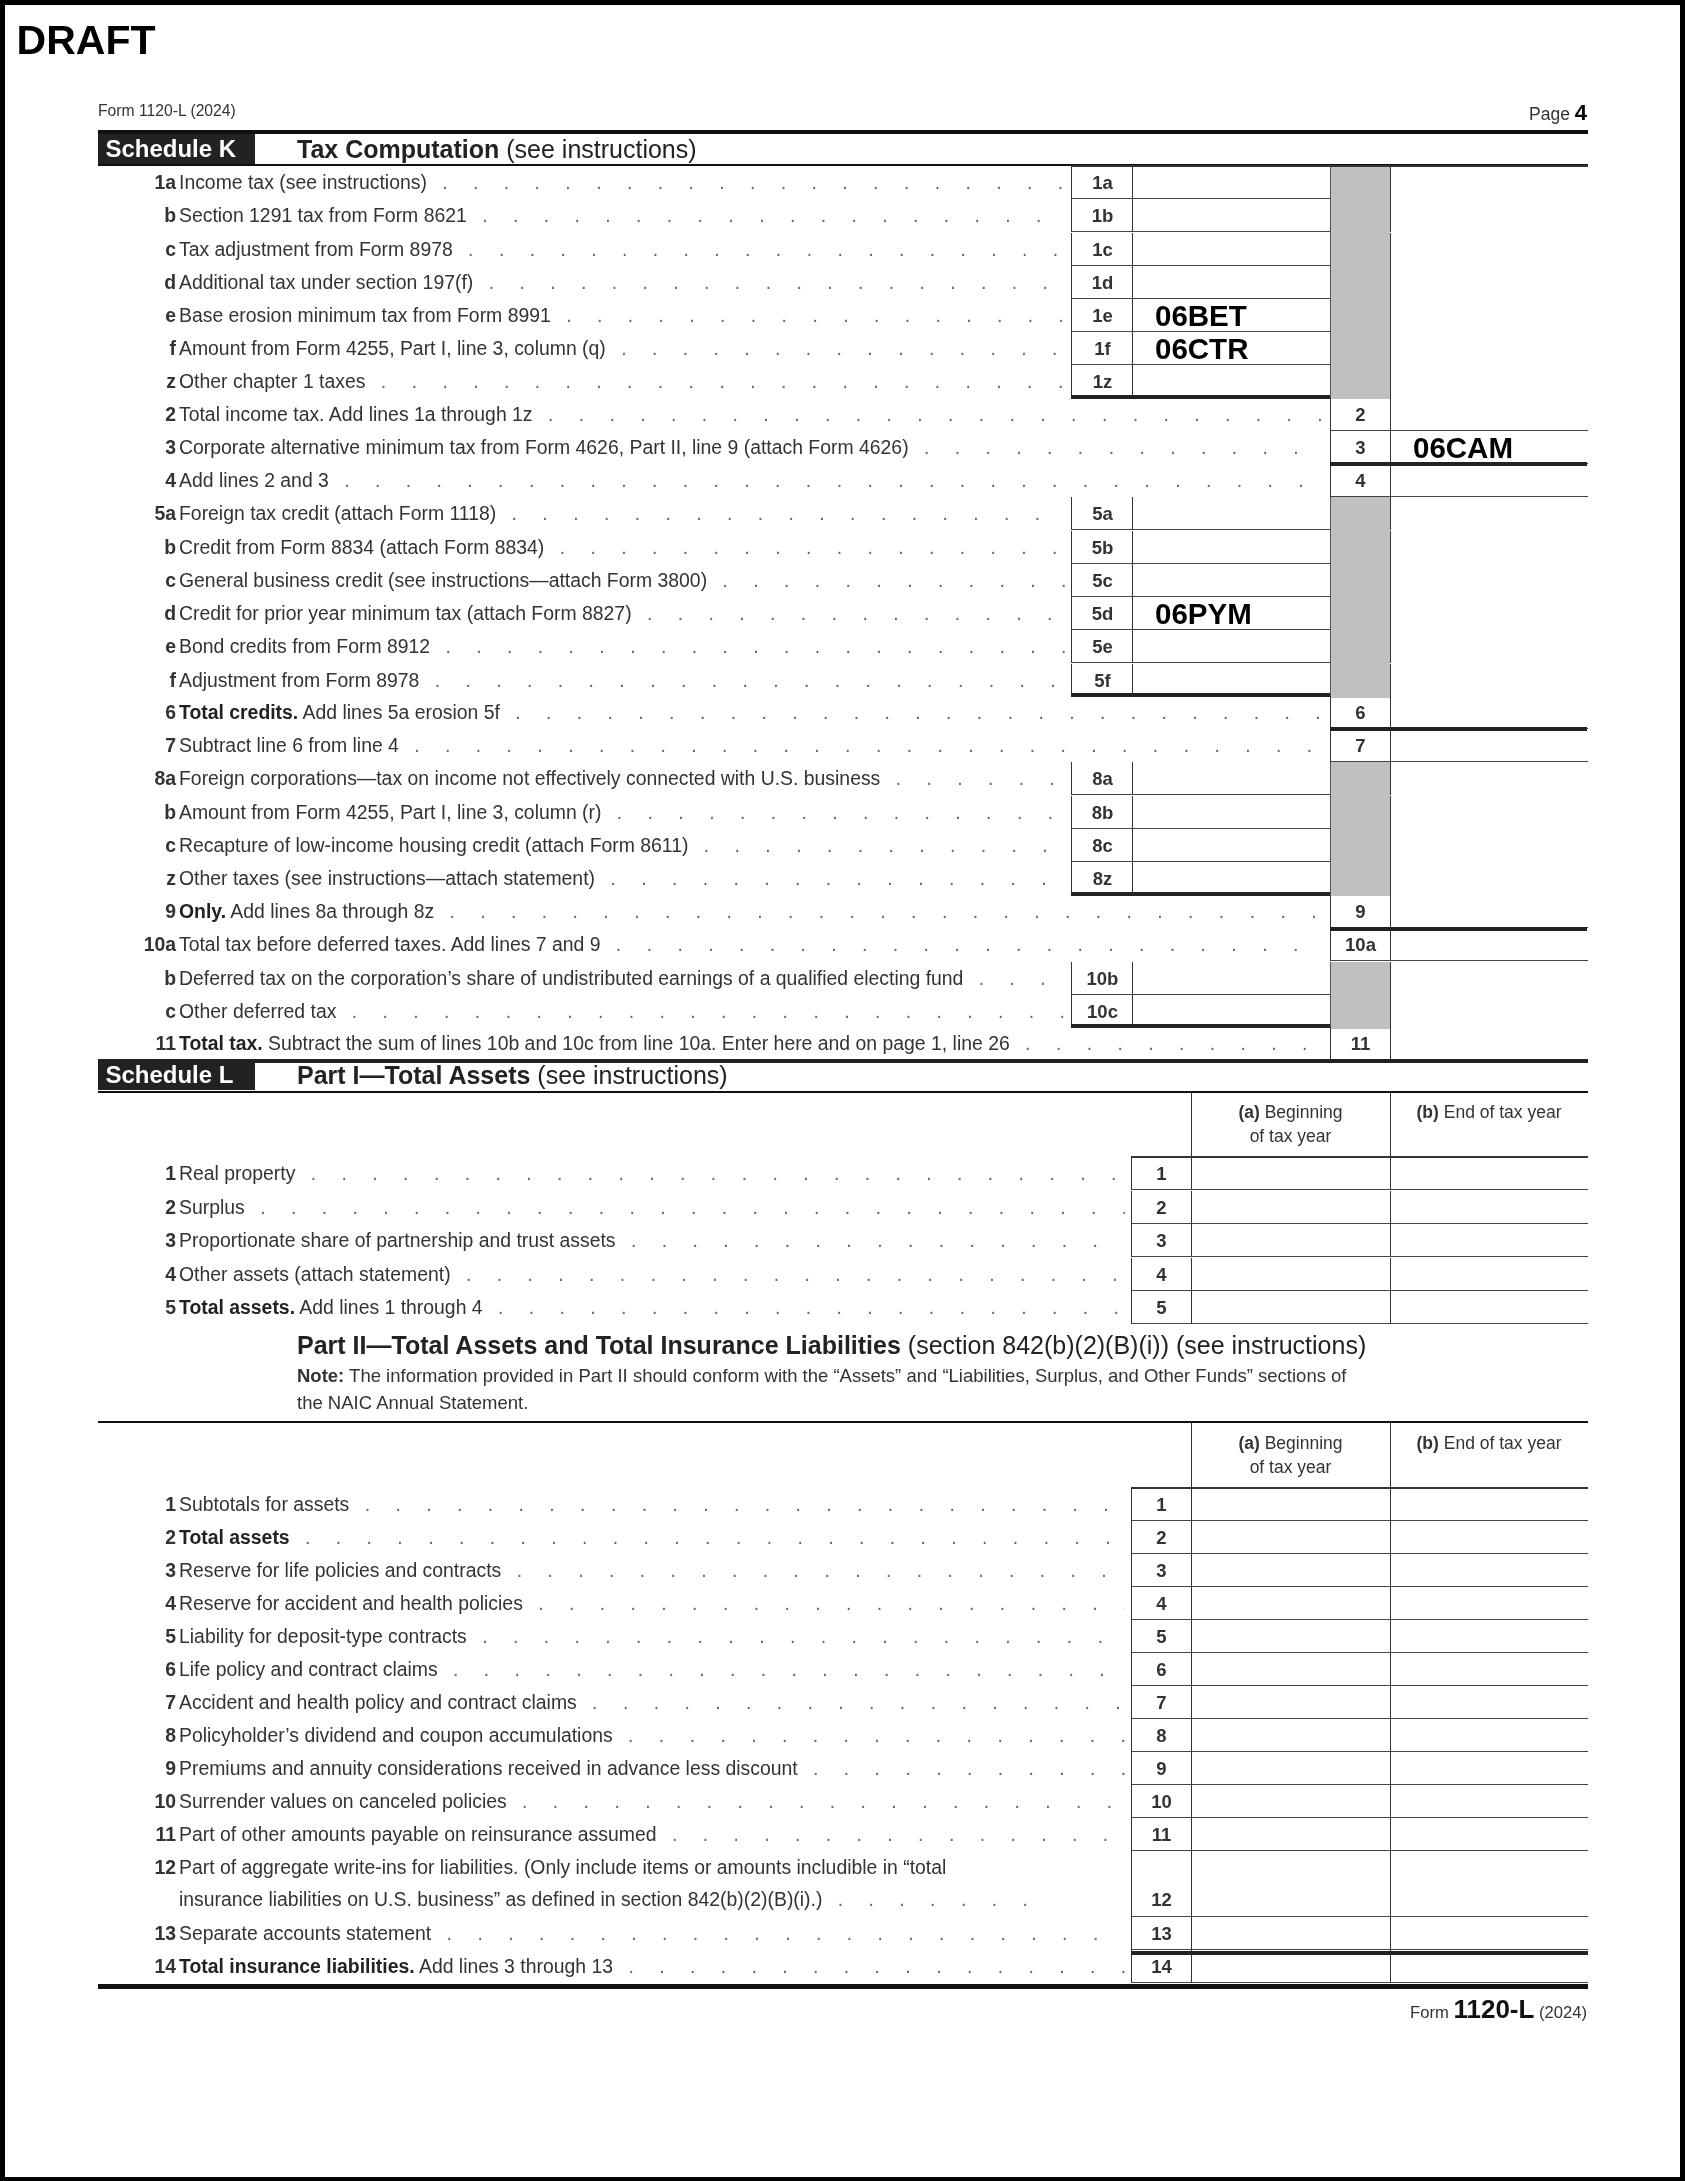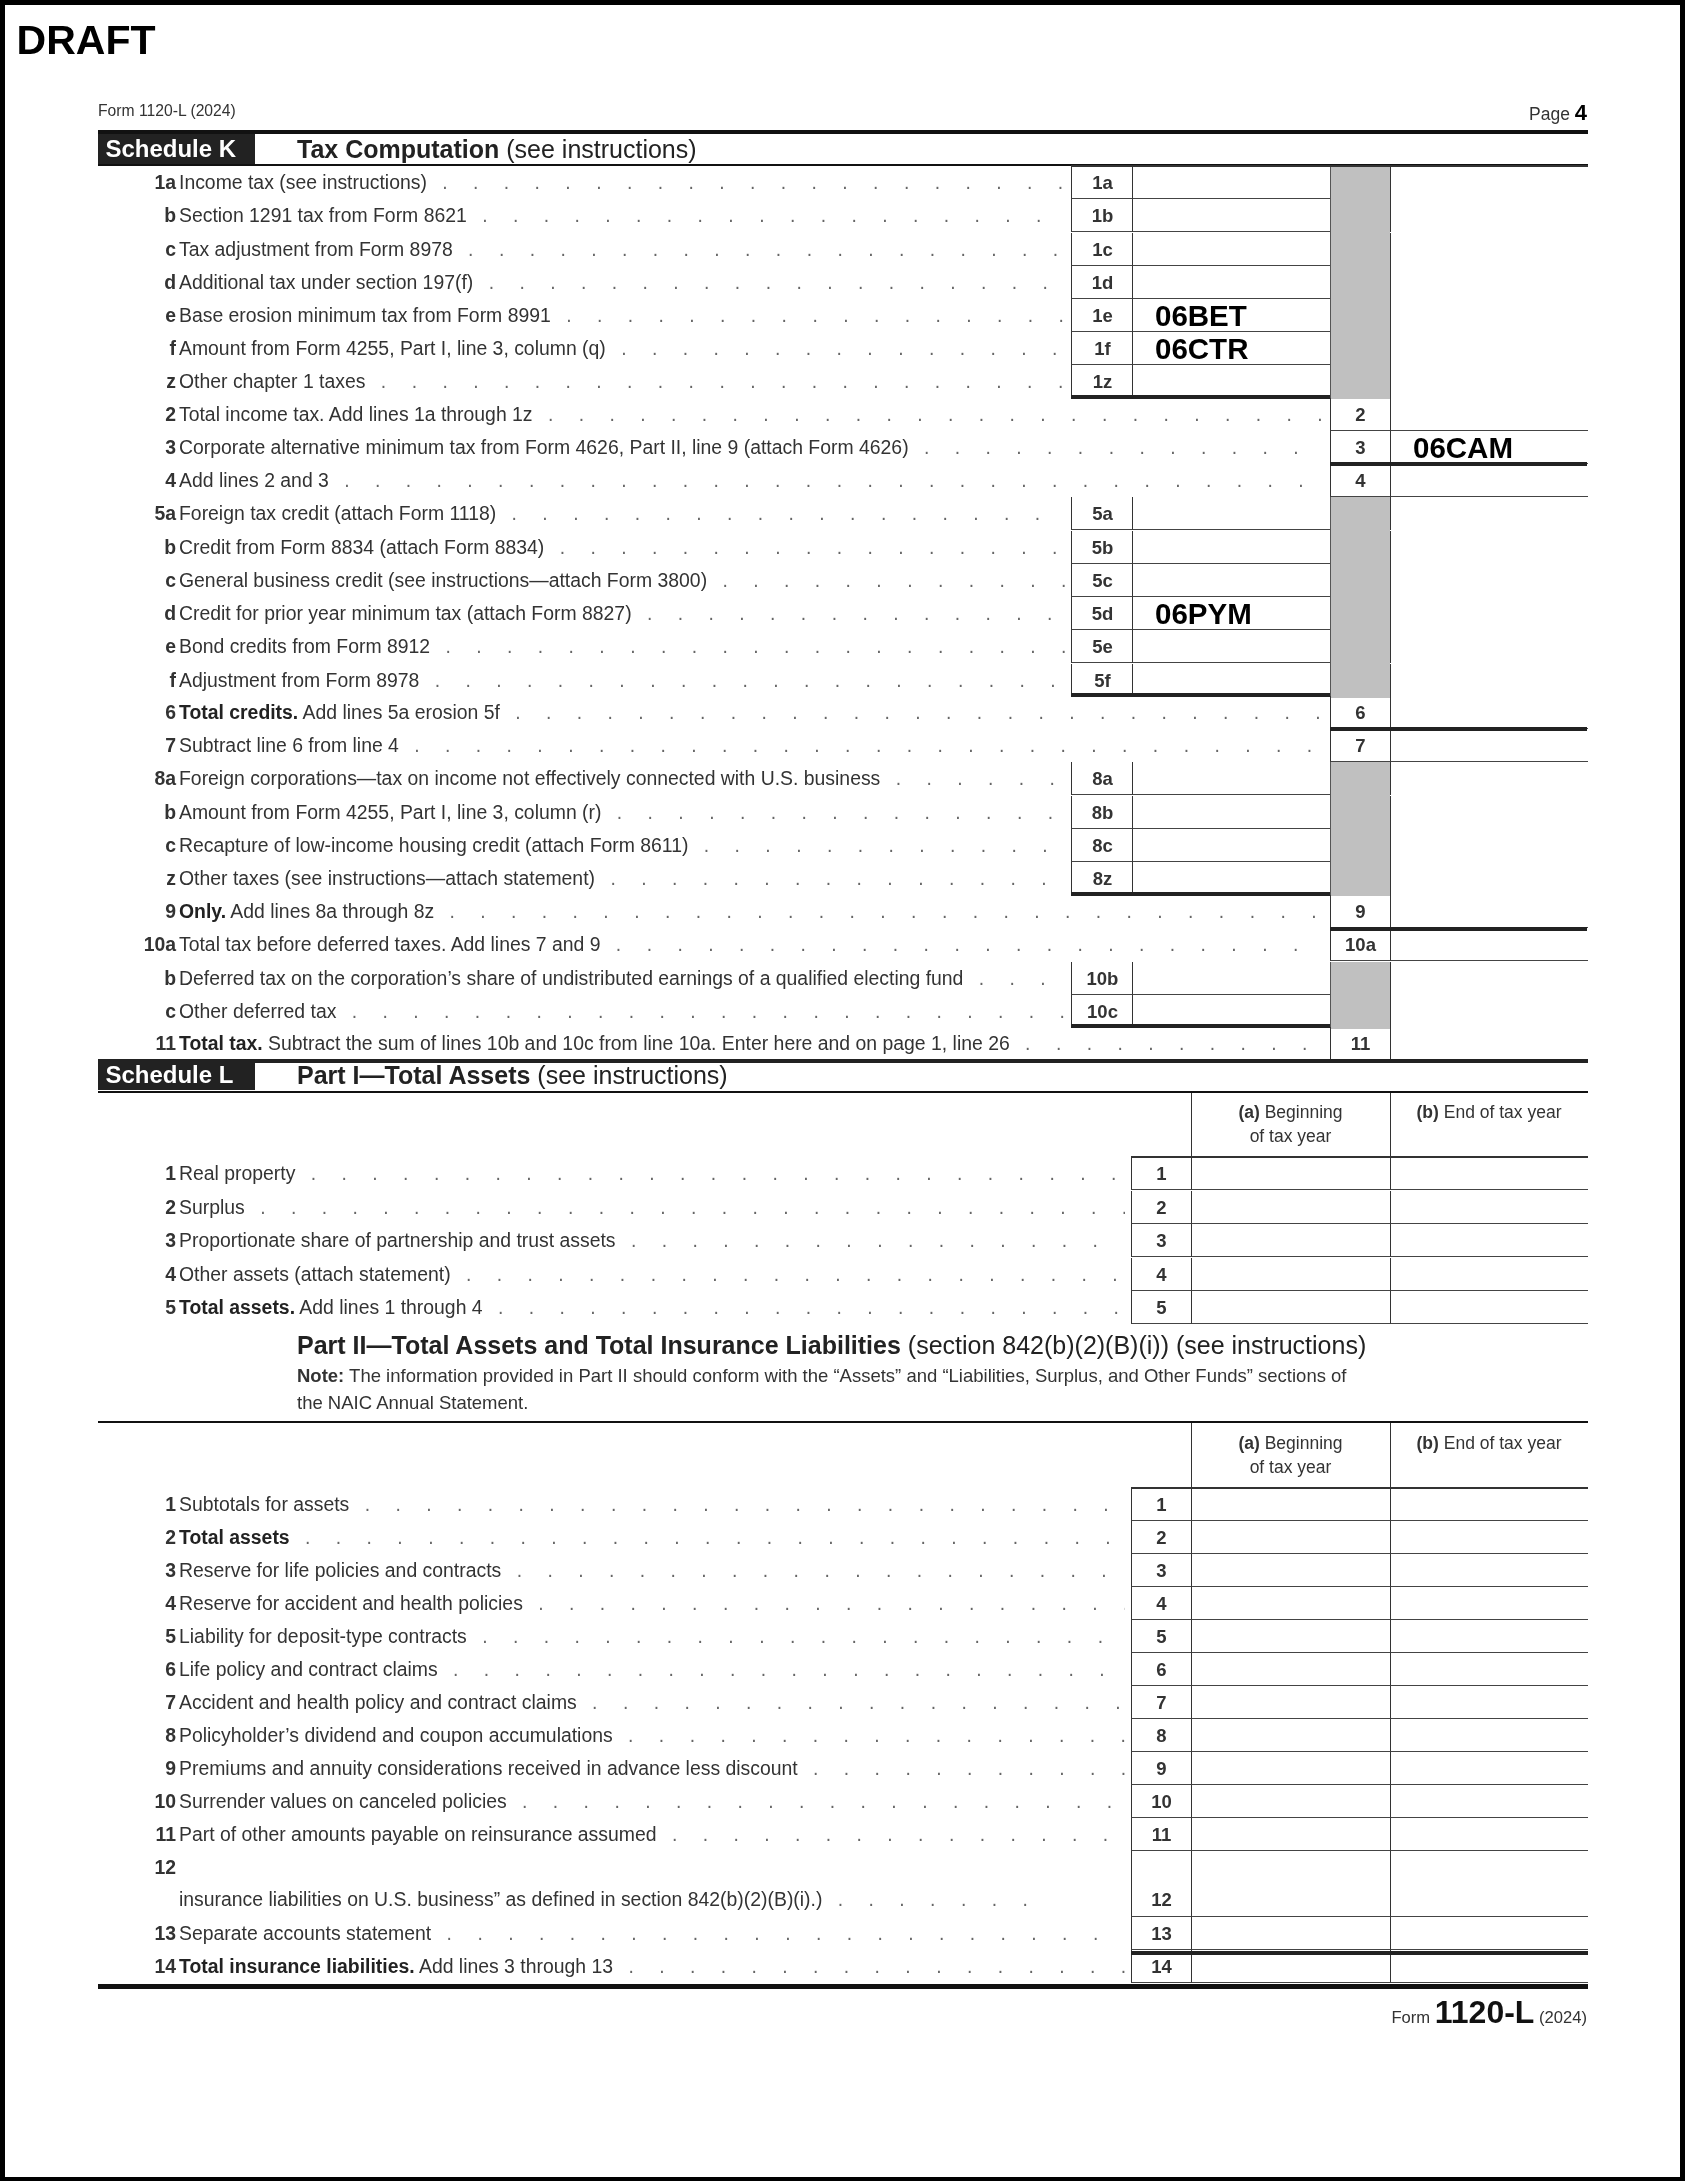--- a/index.html
+++ b/index.html
@@ -17,21 +17,21 @@
   .num { position:absolute; left:0; width:87px; text-align:right; font-size:19.4px; line-height:33px; font-weight:bold; color:#333; }
   .label { position:absolute; left:81px; font-size:19.4px; line-height:33px; color:#333; white-space:nowrap; overflow:hidden; }
   .label .dots { letter-spacing:10px; color:#666; }
   .label b { color:#222; }
   .cell { position:absolute; box-sizing:border-box; }
   .code { text-align:center; font-size:18.5px; font-weight:bold; line-height:33px; color:#333; }
   .val { font-size:29.5px; font-weight:bold; color:#000; line-height:33px; padding-left:22px; }
   .colhead { position:absolute; font-size:17.5px; color:#333; text-align:center; line-height:24px; }
   .note { position:absolute; font-size:18.5px; color:#333; line-height:27px; }
   .footer { position:absolute; right:98px; top:1994px; font-size:16.6px; color:#333; }
-  .footer b { font-size:32px; color:#111; }
+  .footer b { font-size:26px; color:#111; }
 </style>
 </head>
 <body>
 
 <div class="frame"></div>
 <div class="abs draft">DRAFT</div>
 <div class="abs formhead">Form 1120-L (2024)</div>
 <div class="abs pagehead"><span>Page</span> <b>4</b></div>
 <div class="hline" style="left:98px;top:130px;width:1490px;height:3.7px;"></div>
 
@@ -294,21 +294,21 @@
     <div class="label" style="left: 179px; top: 1785px; width: 946px; height: 33px;"><span>Surrender values on canceled policies</span><span class="dots"> . . . . . . . . . . . . . . . . . . . . . . . . . . . . . . . . . . . . . . . . . . . . . . . .</span></div>
     <div class="cell code" style="left: 1131px; top: 1785px; width: 60px; height: 33px; border-left: 1.8px solid rgb(51, 51, 51); border-bottom: 1.4px solid rgb(68, 68, 68); padding-top: 0px;">10</div>
     <div class="cell" style="left: 1191px; top: 1785px; width: 199px; height: 33px; border-left: 1.8px solid rgb(51, 51, 51); border-bottom: 1.4px solid rgb(68, 68, 68);"></div>
     <div class="cell" style="left: 1390px; top: 1785px; width: 198px; height: 33px; border-left: 1.8px solid rgb(51, 51, 51); border-bottom: 1.4px solid rgb(68, 68, 68);"></div>
     <div class="num" style="left: 98px; top: 1818px; width: 78px; line-height: 33px; height: 33px;">11</div>
     <div class="label" style="left: 179px; top: 1818px; width: 946px; height: 33px;"><span>Part of other amounts payable on reinsurance assumed</span><span class="dots"> . . . . . . . . . . . . . . . . . . . . . . . . . . . . . . . . . . . . . . . . . . . . . . . .</span></div>
     <div class="cell code" style="left: 1131px; top: 1818px; width: 60px; height: 33px; border-left: 1.8px solid rgb(51, 51, 51); border-bottom: 1.4px solid rgb(68, 68, 68); padding-top: 0px;">11</div>
     <div class="cell" style="left: 1191px; top: 1818px; width: 199px; height: 33px; border-left: 1.8px solid rgb(51, 51, 51); border-bottom: 1.4px solid rgb(68, 68, 68);"></div>
     <div class="cell" style="left: 1390px; top: 1818px; width: 198px; height: 33px; border-left: 1.8px solid rgb(51, 51, 51); border-bottom: 1.4px solid rgb(68, 68, 68);"></div>
     <div class="num" style="left: 98px; top: 1851px; width: 78px; line-height: 33px; height: 33px;">12</div>
-    <div class="label" style="left: 179px; top: 1851px; width: 946px; height: 66px; line-height: 32px; white-space: normal;"><br><span>insurance liabilities on U.S. business” as defined in section 842(b)(2)(B)(i).)</span><span class="dots"> . . . . . . .</span></div>
+    <div class="label" style="left: 179px; top: 1851px; width: 946px; height: 66px; line-height: 32px; white-space: normal;"><span>Part of aggregate write-ins for liabilities. (Only include items or amounts includible in “total</span><br><span>insurance liabilities on U.S. business” as defined in section 842(b)(2)(B)(i).)</span><span class="dots"> . . . . . . .</span></div>
     <div class="cell code" style="left: 1131px; top: 1851px; width: 60px; height: 66px; border-left: 1.8px solid rgb(51, 51, 51); border-bottom: 1.4px solid rgb(68, 68, 68); padding-top: 32px;">12</div>
     <div class="cell" style="left: 1191px; top: 1851px; width: 199px; height: 66px; border-left: 1.8px solid rgb(51, 51, 51); border-bottom: 1.4px solid rgb(68, 68, 68);"></div>
     <div class="cell" style="left: 1390px; top: 1851px; width: 198px; height: 66px; border-left: 1.8px solid rgb(51, 51, 51); border-bottom: 1.4px solid rgb(68, 68, 68);"></div>
     <div class="num" style="left: 98px; top: 1917px; width: 78px; line-height: 33px; height: 33px;">13</div>
     <div class="label" style="left: 179px; top: 1917px; width: 946px; height: 33px;"><span>Separate accounts statement</span><span class="dots"> . . . . . . . . . . . . . . . . . . . . . . . . . . . . . . . . . . . . . . . . . . . . . . . .</span></div>
     <div class="cell code" style="left: 1131px; top: 1917px; width: 60px; height: 33px; border-left: 1.8px solid rgb(51, 51, 51); border-bottom: 1.4px solid rgb(68, 68, 68); padding-top: 0px;">13</div>
     <div class="cell" style="left: 1191px; top: 1917px; width: 199px; height: 33px; border-left: 1.8px solid rgb(51, 51, 51); border-bottom: 1.4px solid rgb(68, 68, 68);"></div>
     <div class="cell" style="left: 1390px; top: 1917px; width: 198px; height: 33px; border-left: 1.8px solid rgb(51, 51, 51); border-bottom: 1.4px solid rgb(68, 68, 68);"></div>
     <div class="num" style="left: 98px; top: 1950px; width: 78px; line-height: 33px; height: 33px;">14</div>
     <div class="label" style="left: 179px; top: 1950px; width: 946px; height: 33px;"><b>Total insurance liabilities.</b><span> Add lines 3 through 13</span><span class="dots"> . . . . . . . . . . . . . . . . . . . . . . . . . . . . . . . . . . . . . . . . . . . . . . . .</span></div>

